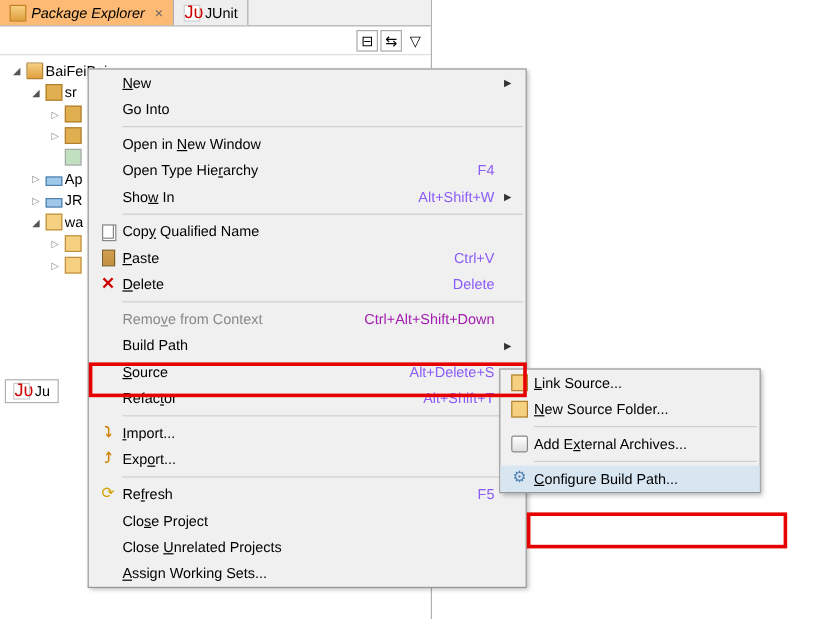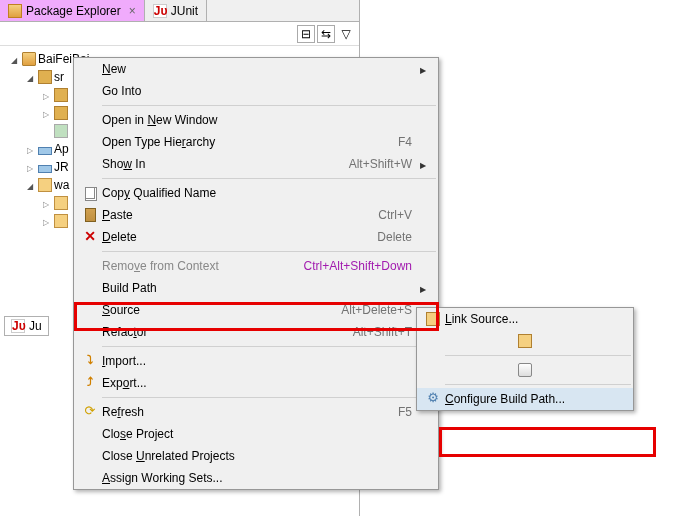--- a/index.html
+++ b/index.html
@@ -2,59 +2,59 @@
 <html><head>
 <meta charset="utf-8">
 <style>
   * { box-sizing: border-box; margin: 0; padding: 0; font-family: "Segoe UI", Tahoma, sans-serif; font-size: 12px; }
   body { background: #fff; width: 680px; height: 516px; overflow: hidden; position: relative; }
   
   
   .view { width: 360px; height: 516px; border-right: 1px solid #b0b0b0; position: relative; }
   .tabs { height: 22px; display: flex; border-bottom: 1px solid #b0b0b0; background: #f0f0f0; }
   .tab { display: flex; align-items: center; padding: 0 8px; border-right: 1px solid #b0b0b0; gap: 4px; background: #eee; }
-  .tab.active { background: #f0abfc; }
+  .tab.active { background: #fdba74; font-style: italic; }
   .tab .close-x { color: #666; margin-left: 4px; }
   .toolbar { height: 24px; display: flex; justify-content: flex-end; align-items: center; gap: 2px; padding-right: 4px; border-bottom: 1px solid #ddd; }
   .tool-icon { width: 18px; height: 18px; display: flex; align-items: center; justify-content: center; border: 1px solid transparent; }
   .tool-icon.boxed { border-color: #aaa; }
   .tree { padding: 4px 0 0 8px; }
   .node { display: flex; align-items: center; height: 18px; gap: 2px; }
   .arrow { width: 12px; text-align: center; color: #555; font-size: 10px; }
   .arrow.open::before { content: "◢"; font-size: 8px; }
   .arrow.closed::before { content: "▷"; font-size: 8px; color: #888; }
   .indent1 { padding-left: 16px; }
   .indent2 { padding-left: 32px; }
   
   
   .context-menu { position: absolute; top: 57px; left: 73px; width: 366px; background: #f0f0f0; border: 1px solid #979797; box-shadow: 2px 2px 4px rgba(0,0,0,0.3); }
-  .menu-item { display: flex; align-items: center; height: 22px; padding: 0 4px; justify-content: center; }
+  .menu-item { display: flex; align-items: center; height: 22px; padding: 0 4px; }
   .menu-item.hover { background: #d8e6f2; }
   .mi-icon { width: 24px; display: flex; justify-content: center; }
   .mi-text { flex: 1; }
-  .mi-shortcut { color: #737373; padding-right: 8px; }
+  .mi-shortcut { color: #8b5cf6; padding-right: 8px; }
   .mi-arrow { width: 14px; color: #333; font-size: 10px; }
   .mi-arrow.has::before { content: "▶"; font-size: 8px; }
   .sep { height: 1px; background: #d0d0d0; margin: 3px 2px 3px 28px; }
   .underline-char { text-decoration: underline; }
   
   
   .submenu { position: absolute; top: 307px; left: 416px; width: 218px; background: #f0f0f0; border: 1px solid #979797; box-shadow: 2px 2px 4px rgba(0,0,0,0.3); }
   
   
   .highlight-main { position: absolute; top: 302px; left: 74px; width: 365px; height: 29px; border: 3px solid #e60000; pointer-events: none; }
   .highlight-sub { position: absolute; top: 427px; left: 439px; width: 217px; height: 30px; border: 3px solid #e60000; pointer-events: none; }
   
   
   .bottom-tab { position: absolute; top: 316px; left: 4px; display: flex; align-items: center; gap: 4px; padding: 2px 6px; background: #fff; border: 1px solid #b0b0b0; }
   
   
   .ic { display: inline-block; width: 14px; height: 14px; }
   .ic-pkg-exp { background: linear-gradient(#f5d080,#e0a040); border: 1px solid #c08020; }
-  .ic-junit { background: #fff; color: #c00; font-weight: bold; font-size: 12px; text-align: center; line-height: 12px; border: 1px solid #ccc; }
+  .ic-junit { background: #fff; color: #c00; font-weight: normal; font-size: 15px; text-align: center; line-height: 12px; border: 1px solid #ccc; }
   .ic-project { background: linear-gradient(#f5d080,#e0a040); border: 1px solid #b08030; border-radius: 1px; }
   .ic-package { background: #e0b050; border: 1px solid #b08030; }
   .ic-src { background: #e0b050; border: 1px solid #b08030; }
   .ic-lib { background: #a0c8e8; border: 1px solid #5080b0; height: 8px; margin-top: 3px; }
   .ic-folder { background: #f5d080; border: 1px solid #c09040; }
   .ic-file { background: #fff; border: 1px solid #aaa; }
   .ic-copy { background: #fff; border: 1px solid #888; box-shadow: 1px 1px 0 #fff, 1px 1px 0 1px #888; width: 10px; height: 12px; }
   .ic-paste { background: linear-gradient(#d0a050,#c09040); border: 1px solid #806020; width: 11px; }
   .ic-delete { color: #c00; font-weight: bold; font-size: 14px; line-height: 12px; text-align: center; }
   .ic-import { color: #d08000; font-weight: bold; line-height: 12px; text-align: center; }
@@ -262,26 +262,28 @@
   <div class="menu-item">
     <span class="mi-icon">
         <span class="ic ic-link"></span>
       </span>
     <span class="mi-text"><span class="underline-char">L</span>ink Source...</span>
   </div>
   <div class="menu-item">
     <span class="mi-icon">
         <span class="ic ic-newfolder"></span>
       </span>
+    <span class="mi-text"><span class="underline-char">N</span>ew Source Folder...</span>
   </div>
   <div class="sep"></div>
   <div class="menu-item">
     <span class="mi-icon">
         <span class="ic ic-jar"></span>
       </span>
+    <span class="mi-text">Add E<span class="underline-char">x</span>ternal Archives...</span>
   </div>
   <div class="sep"></div>
   <div class="menu-item hover">
     <span class="mi-icon">
         <span class="ic ic-gear">⚙</span>
       </span>
     <span class="mi-text"><span class="underline-char">C</span>onfigure Build Path...</span>
   </div>
 </div>
 

